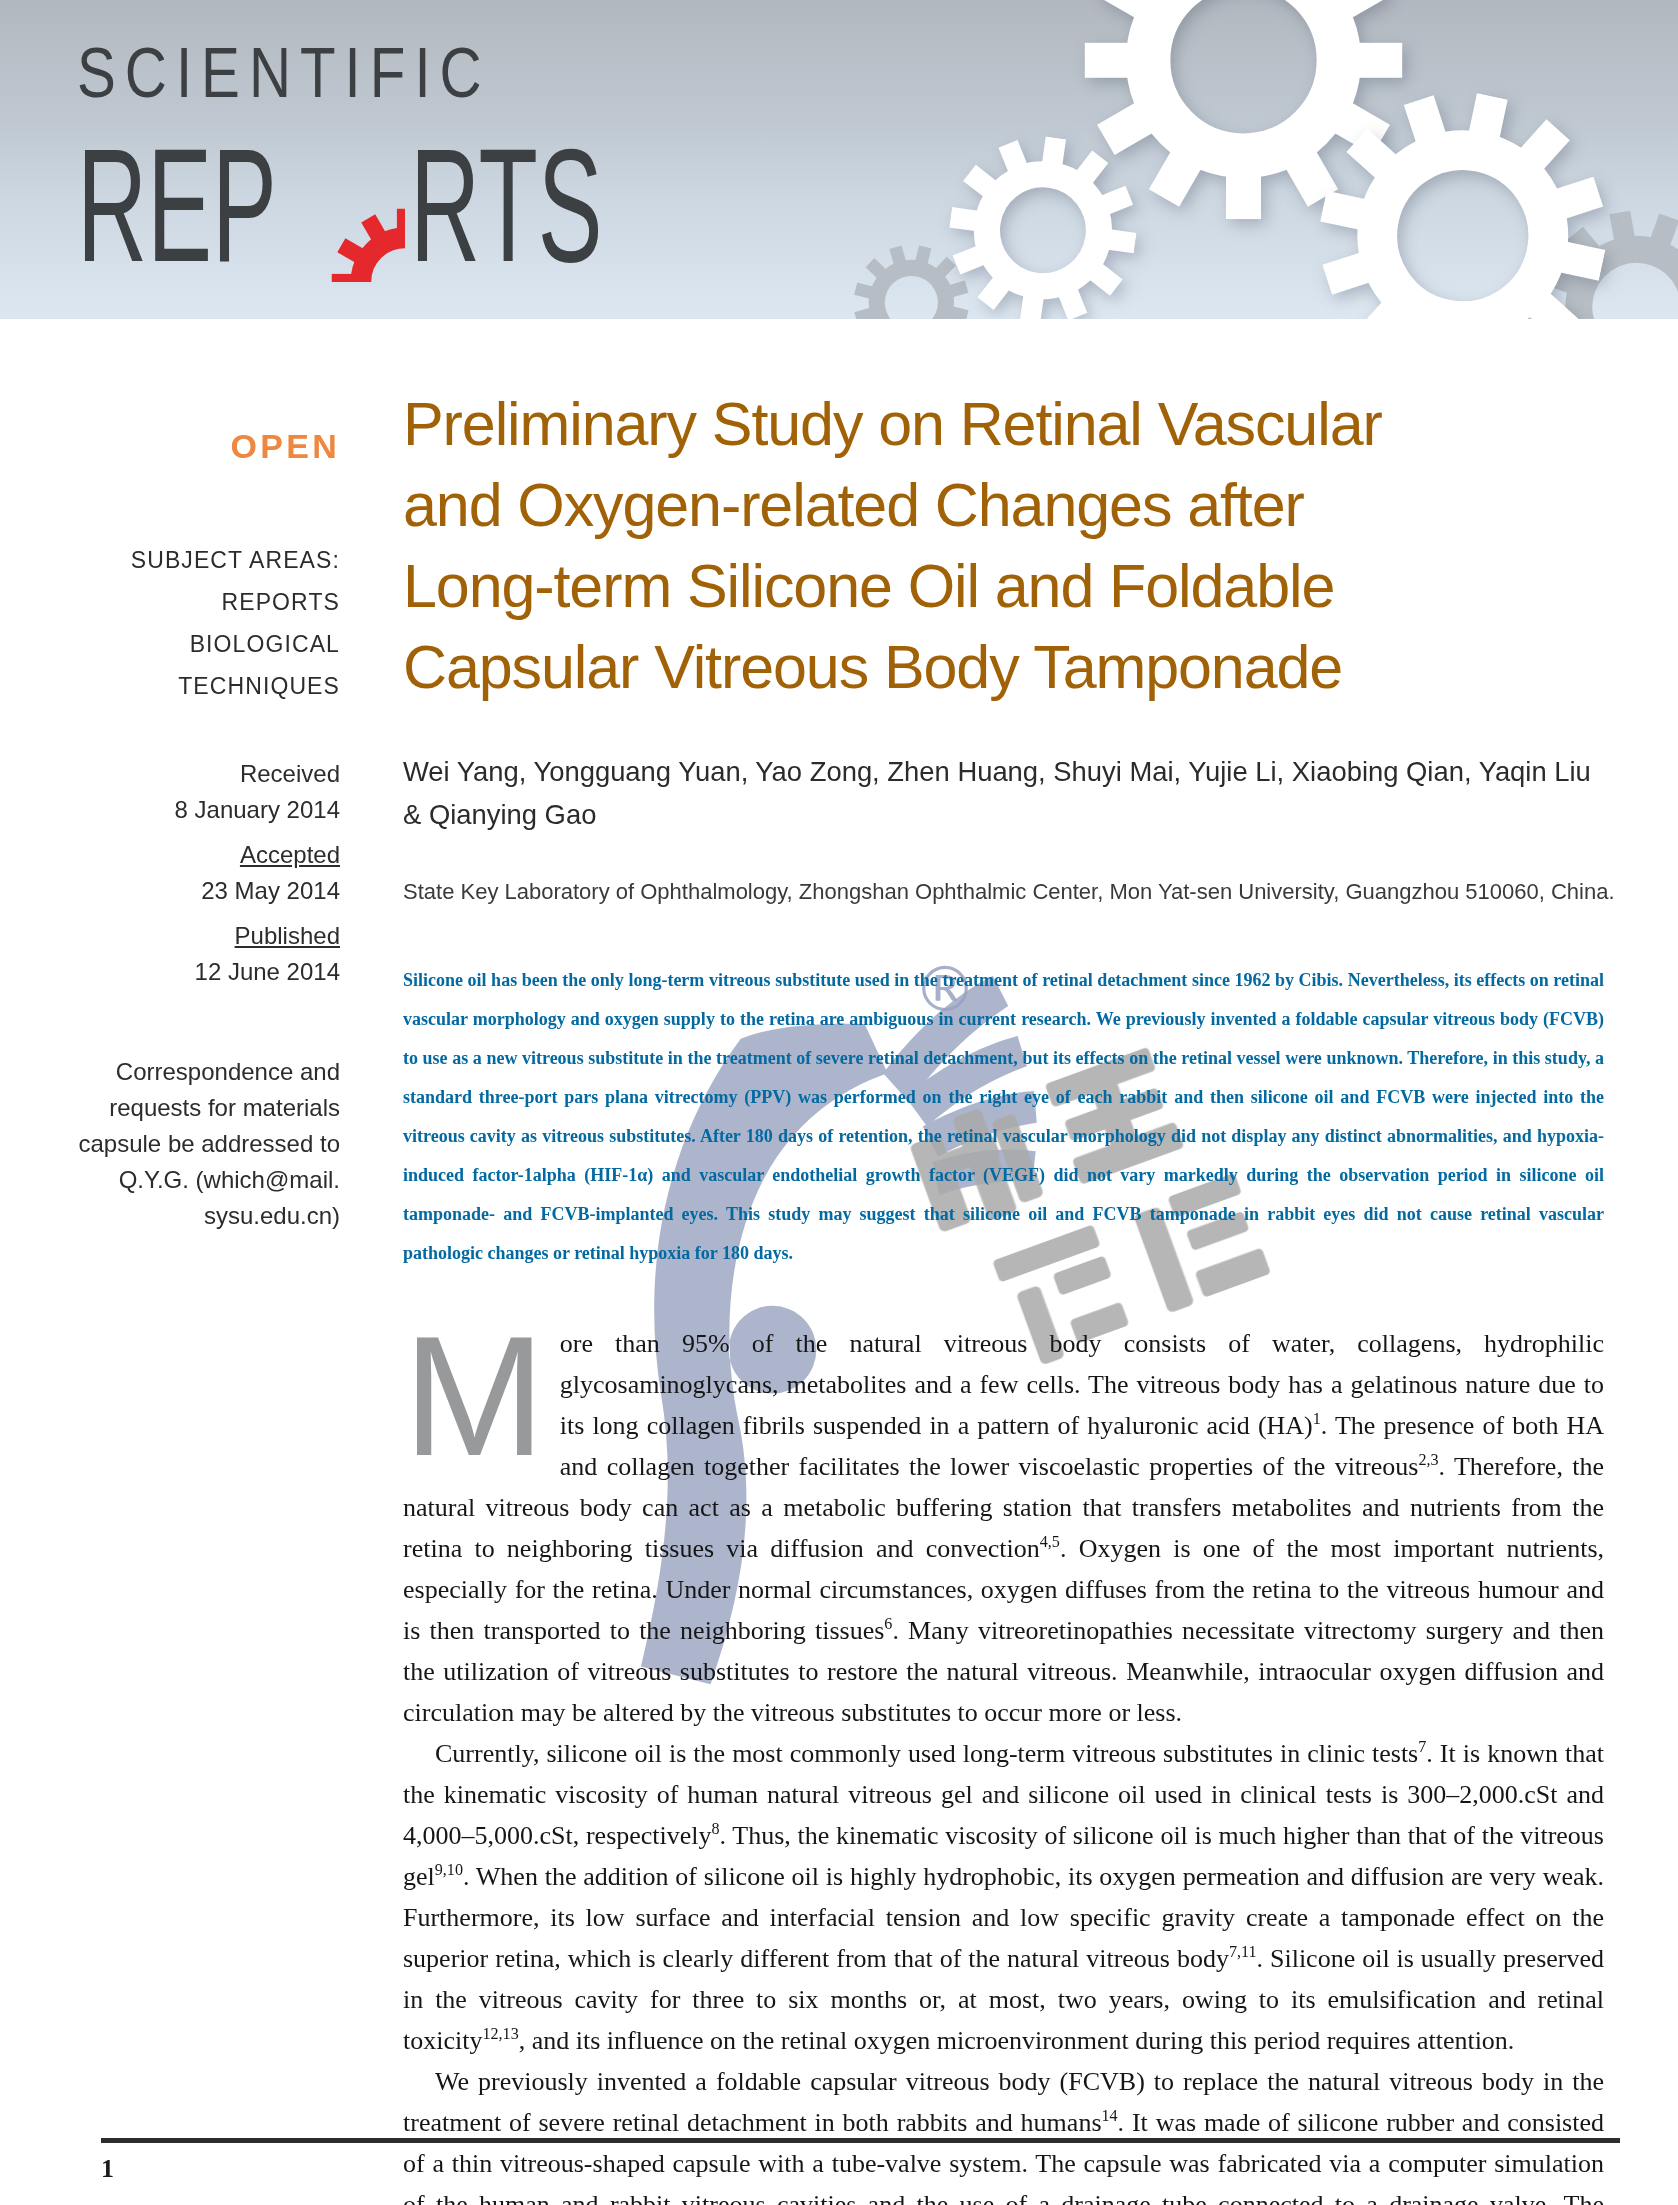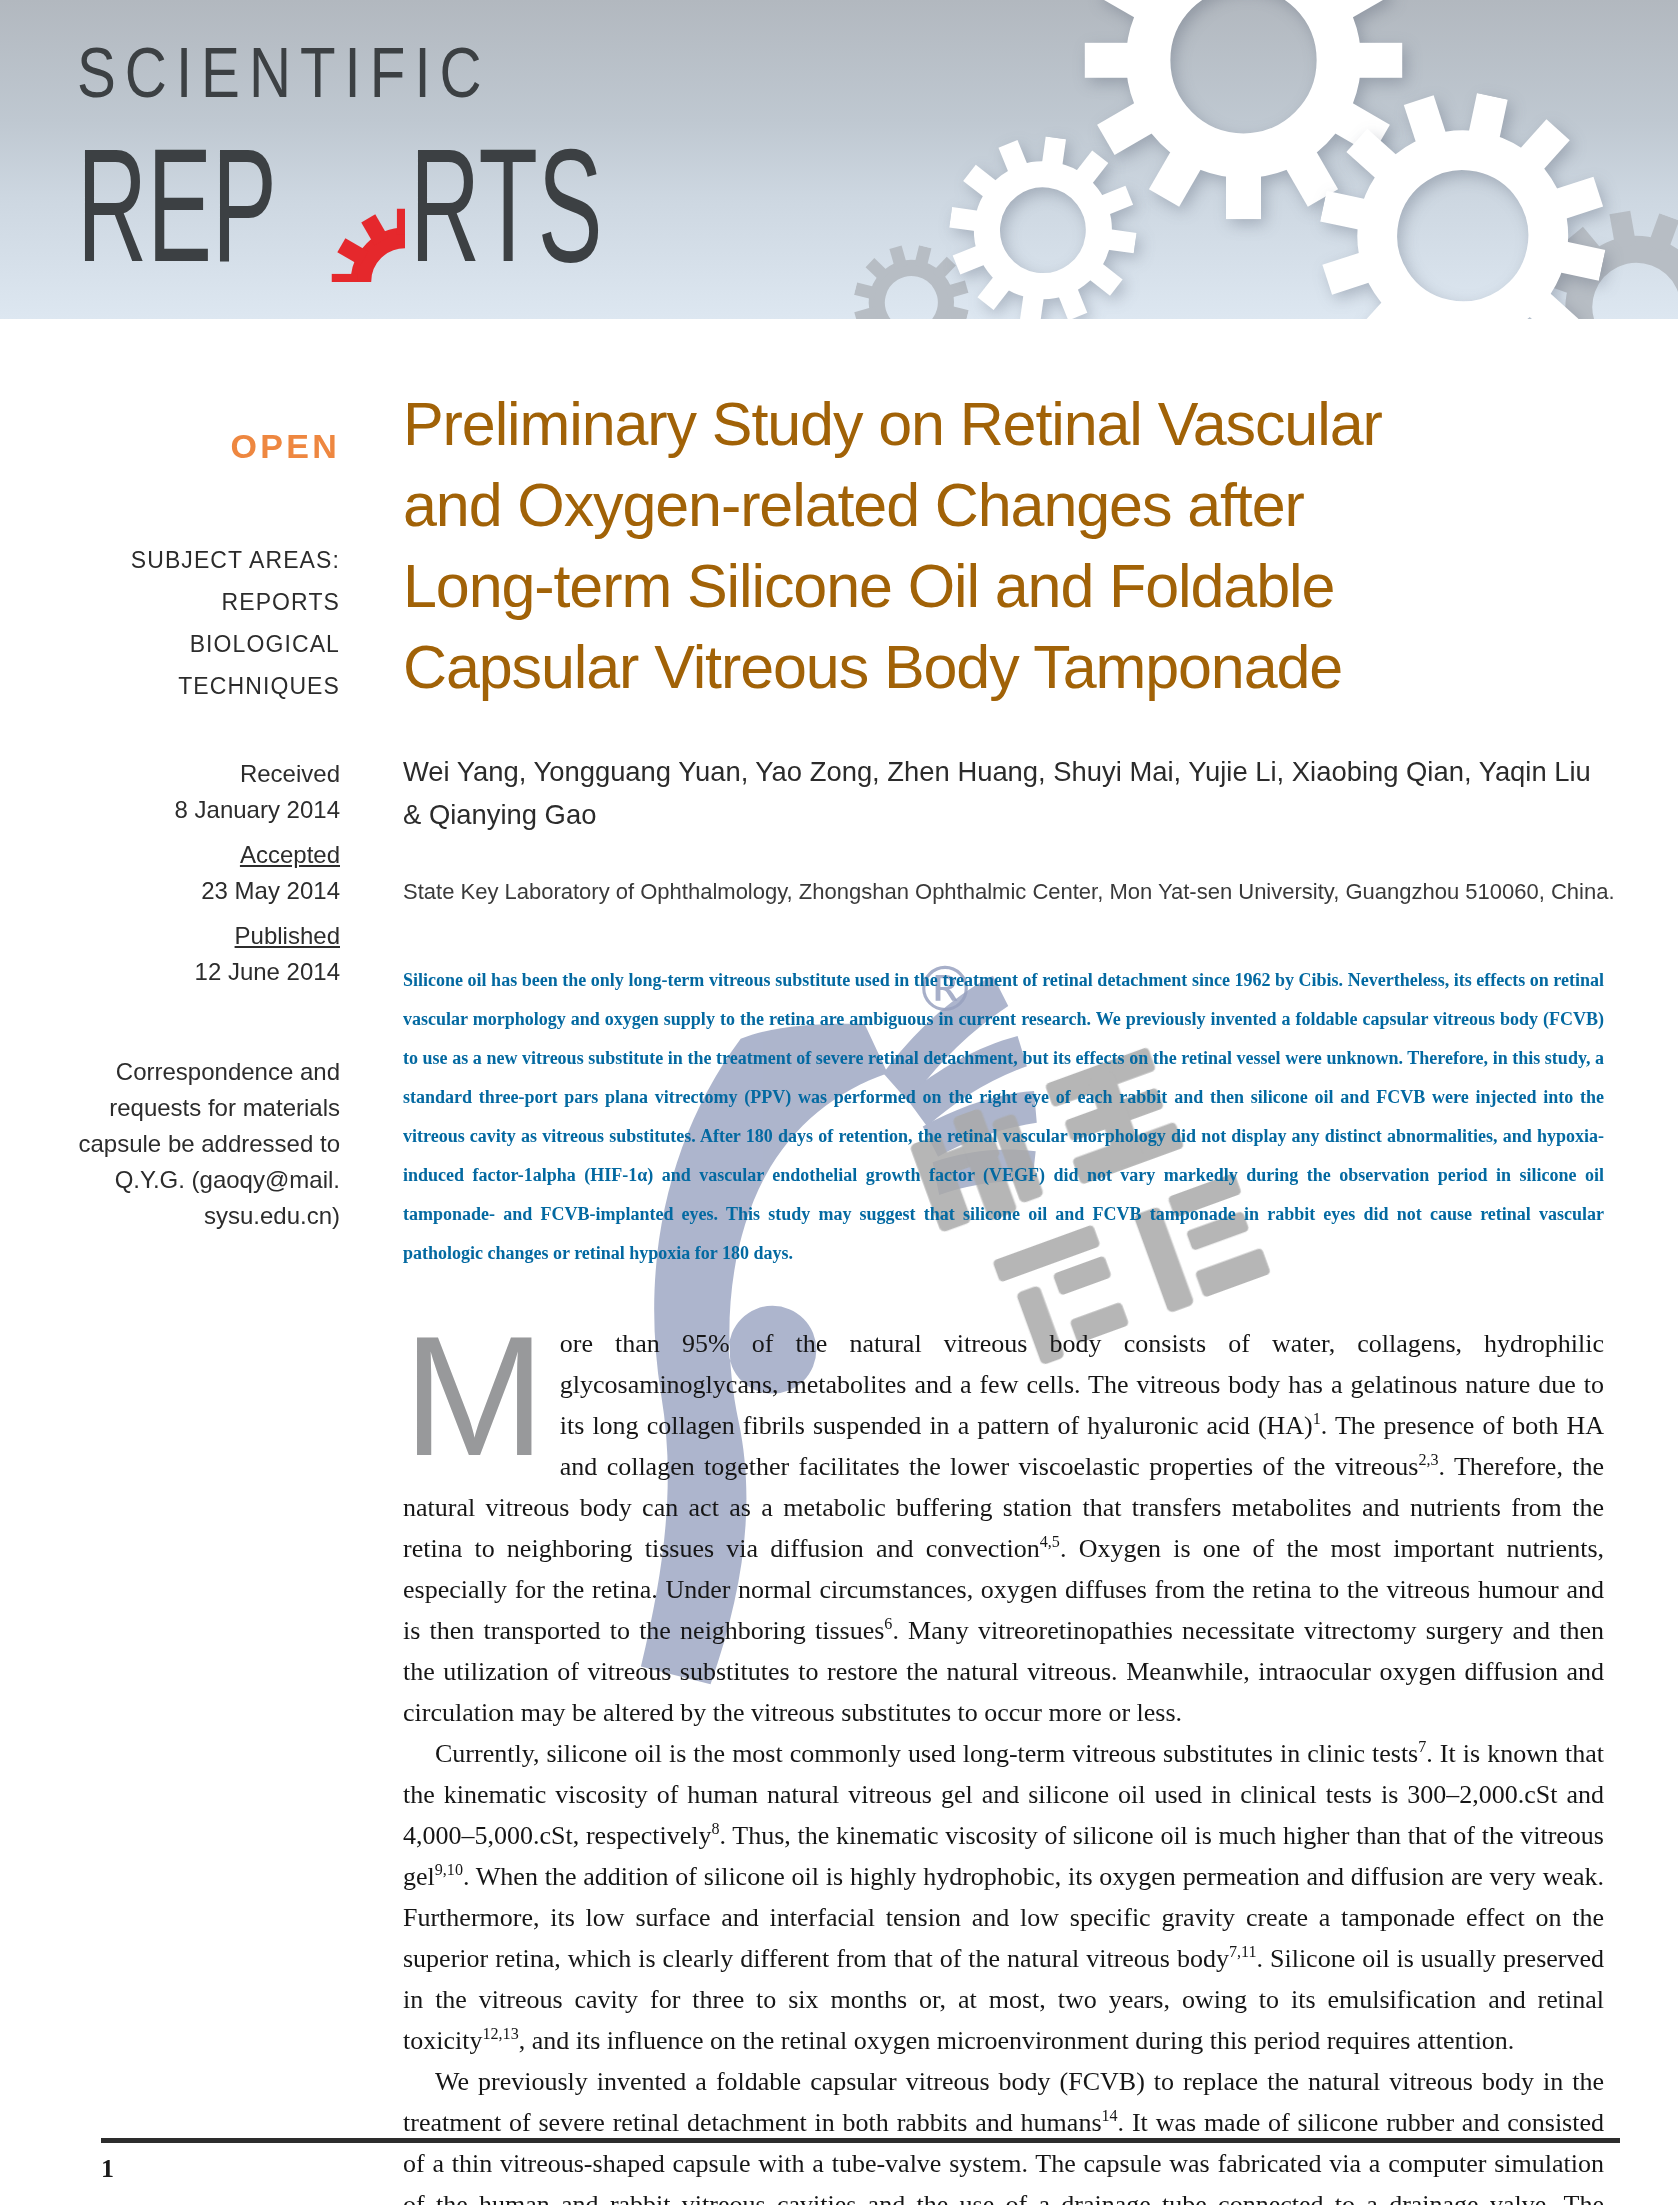--- a/index.html
+++ b/index.html
@@ -178,21 +178,21 @@
       <div class="sb-item mt-dates">Received</div>
       <div class="sb-item">8 January 2014</div>
       <div class="sb-item mt-sm">Accepted</div>
       <div class="sb-item">23 May 2014</div>
       <div class="sb-item mt-sm">Published</div>
       <div class="sb-item">12 June 2014</div>
       <div class="corr mt-corr">
         <div>Correspondence and</div>
         <div>requests for materials</div>
         <div>capsule be addressed to</div>
-        <div>Q.Y.G. (gaoqy@mail.</div>
+        <div>Q.Y.G. (which@mail.</div>
         <div>sysu.edu.cn)</div>
       </div>
     </div>
 
     <div class="main">
       <div class="title">
         <div>Preliminary Study on Retinal Vascular</div>
         <div>and Oxygen-related Changes after</div>
         <div>Long-term Silicone Oil and Foldable</div>
         <div>Capsular Vitreous Body Tamponade</div>

